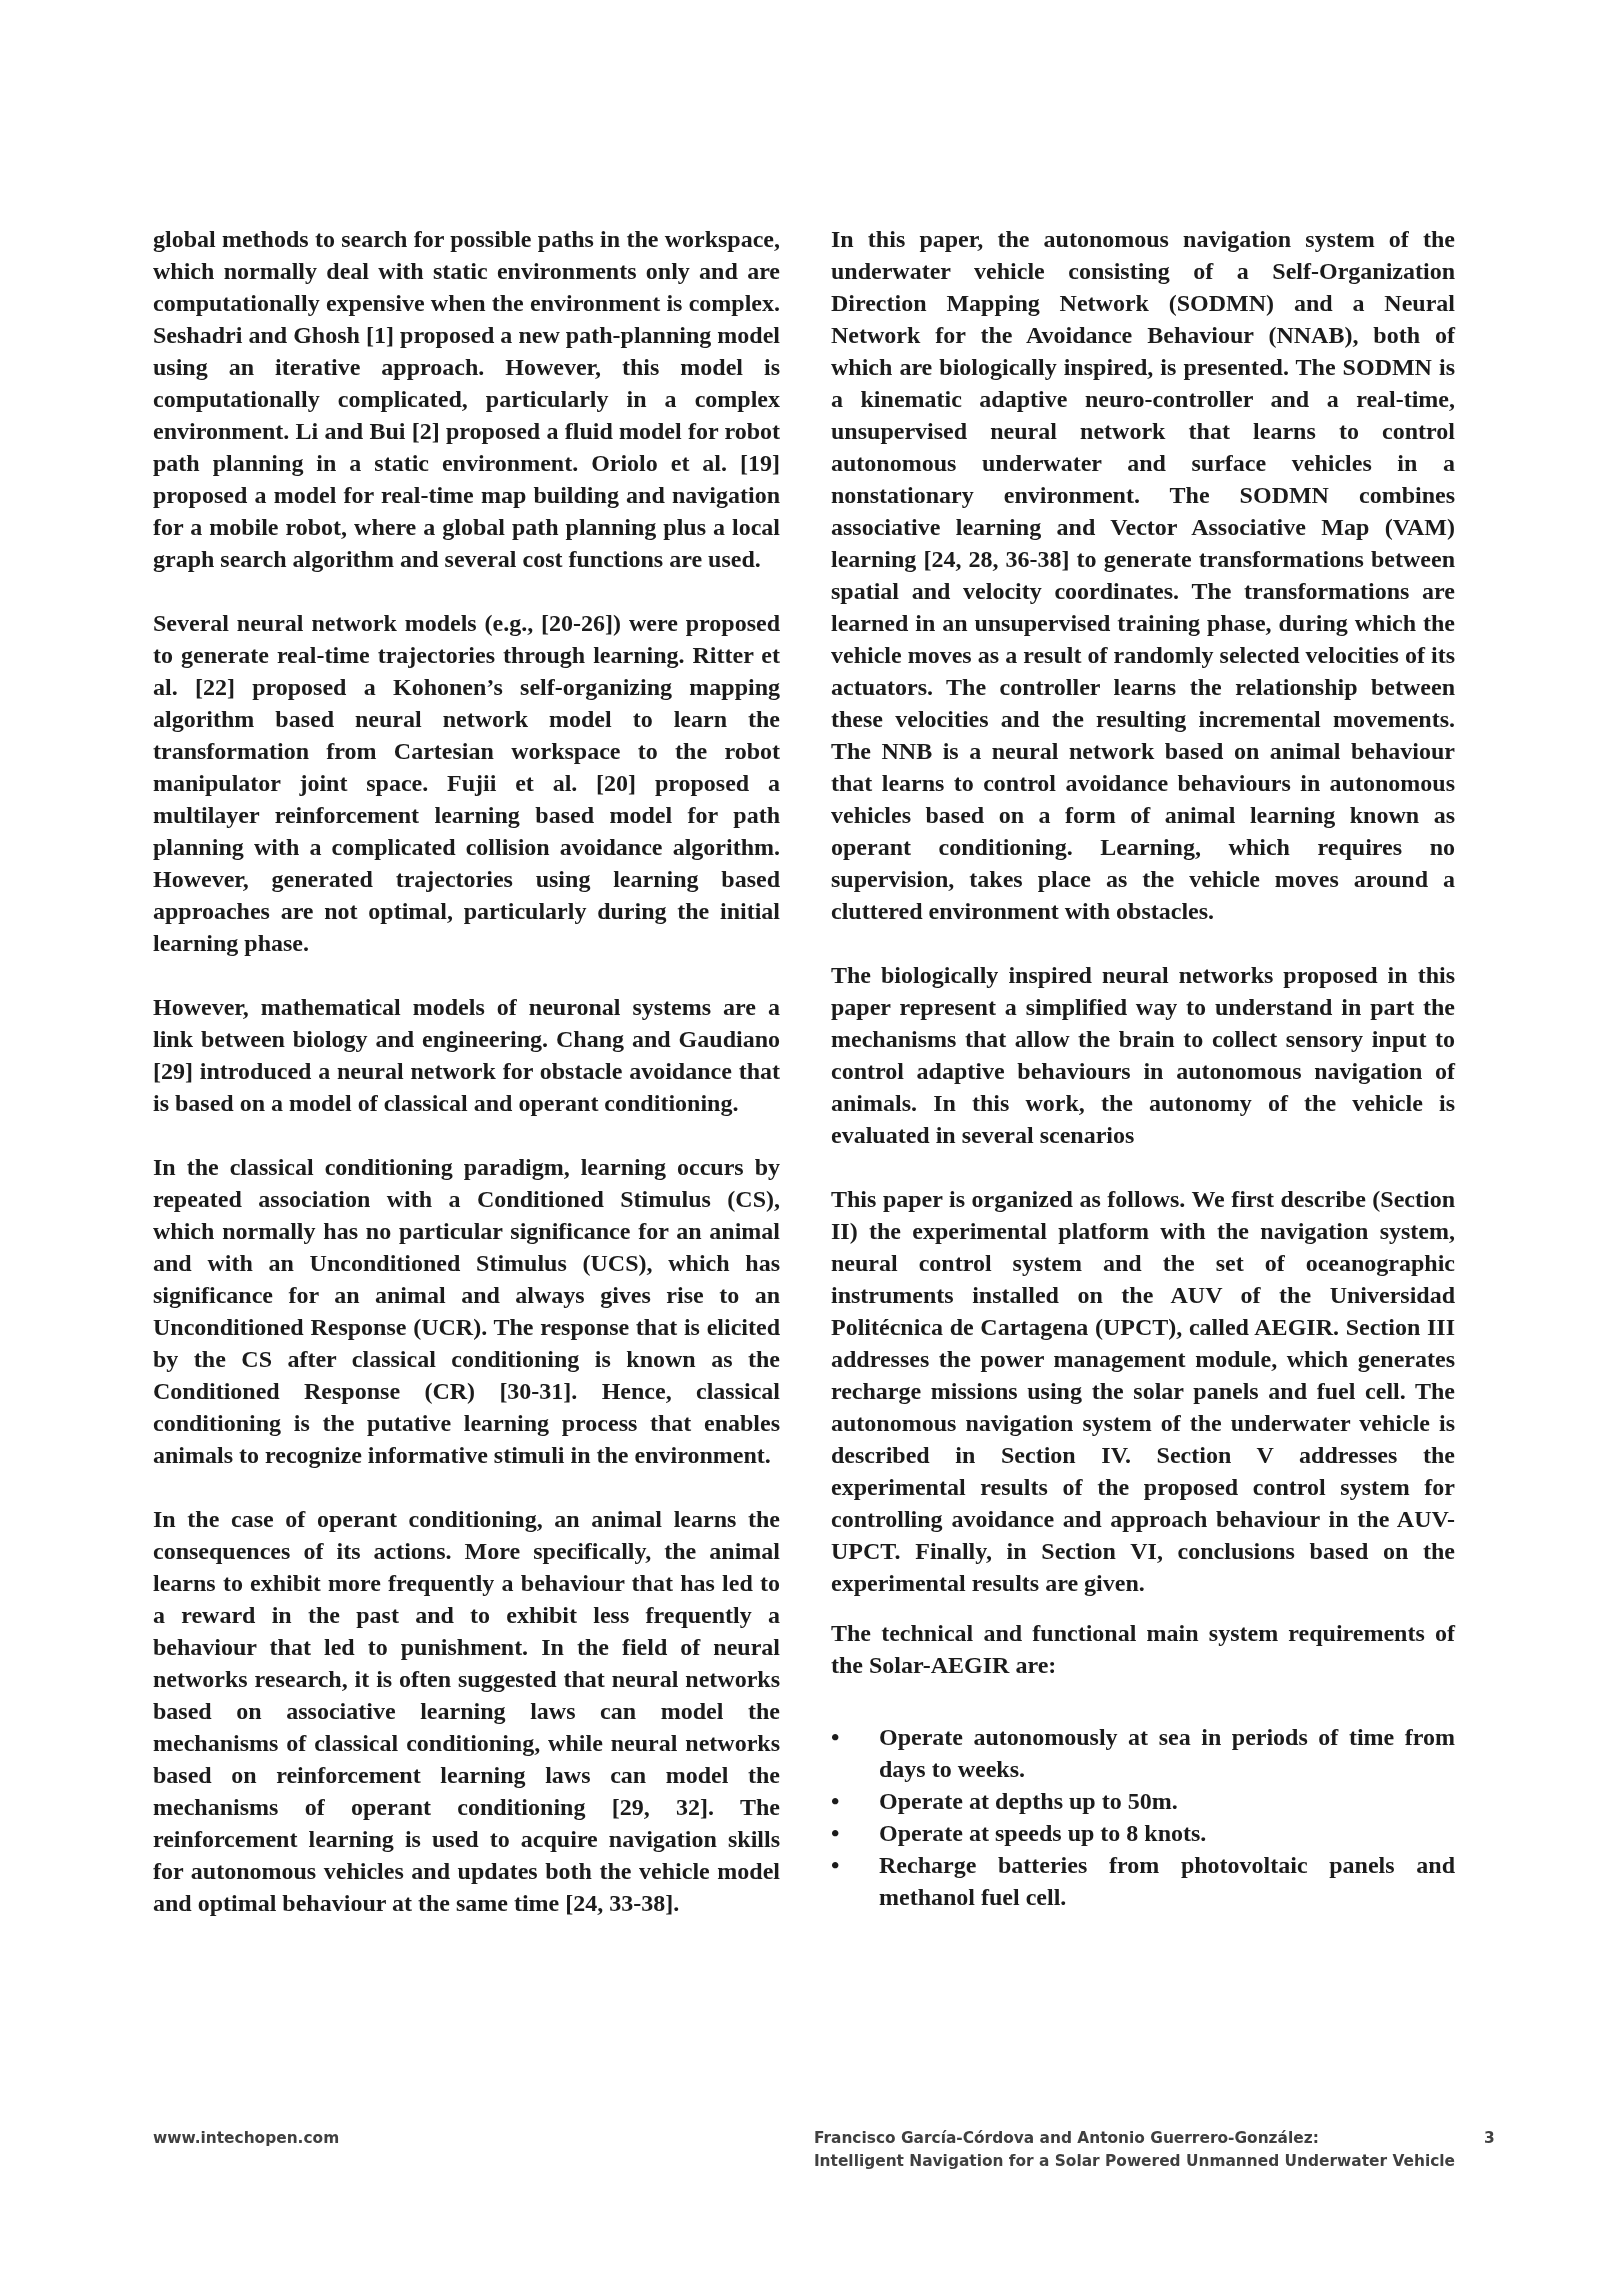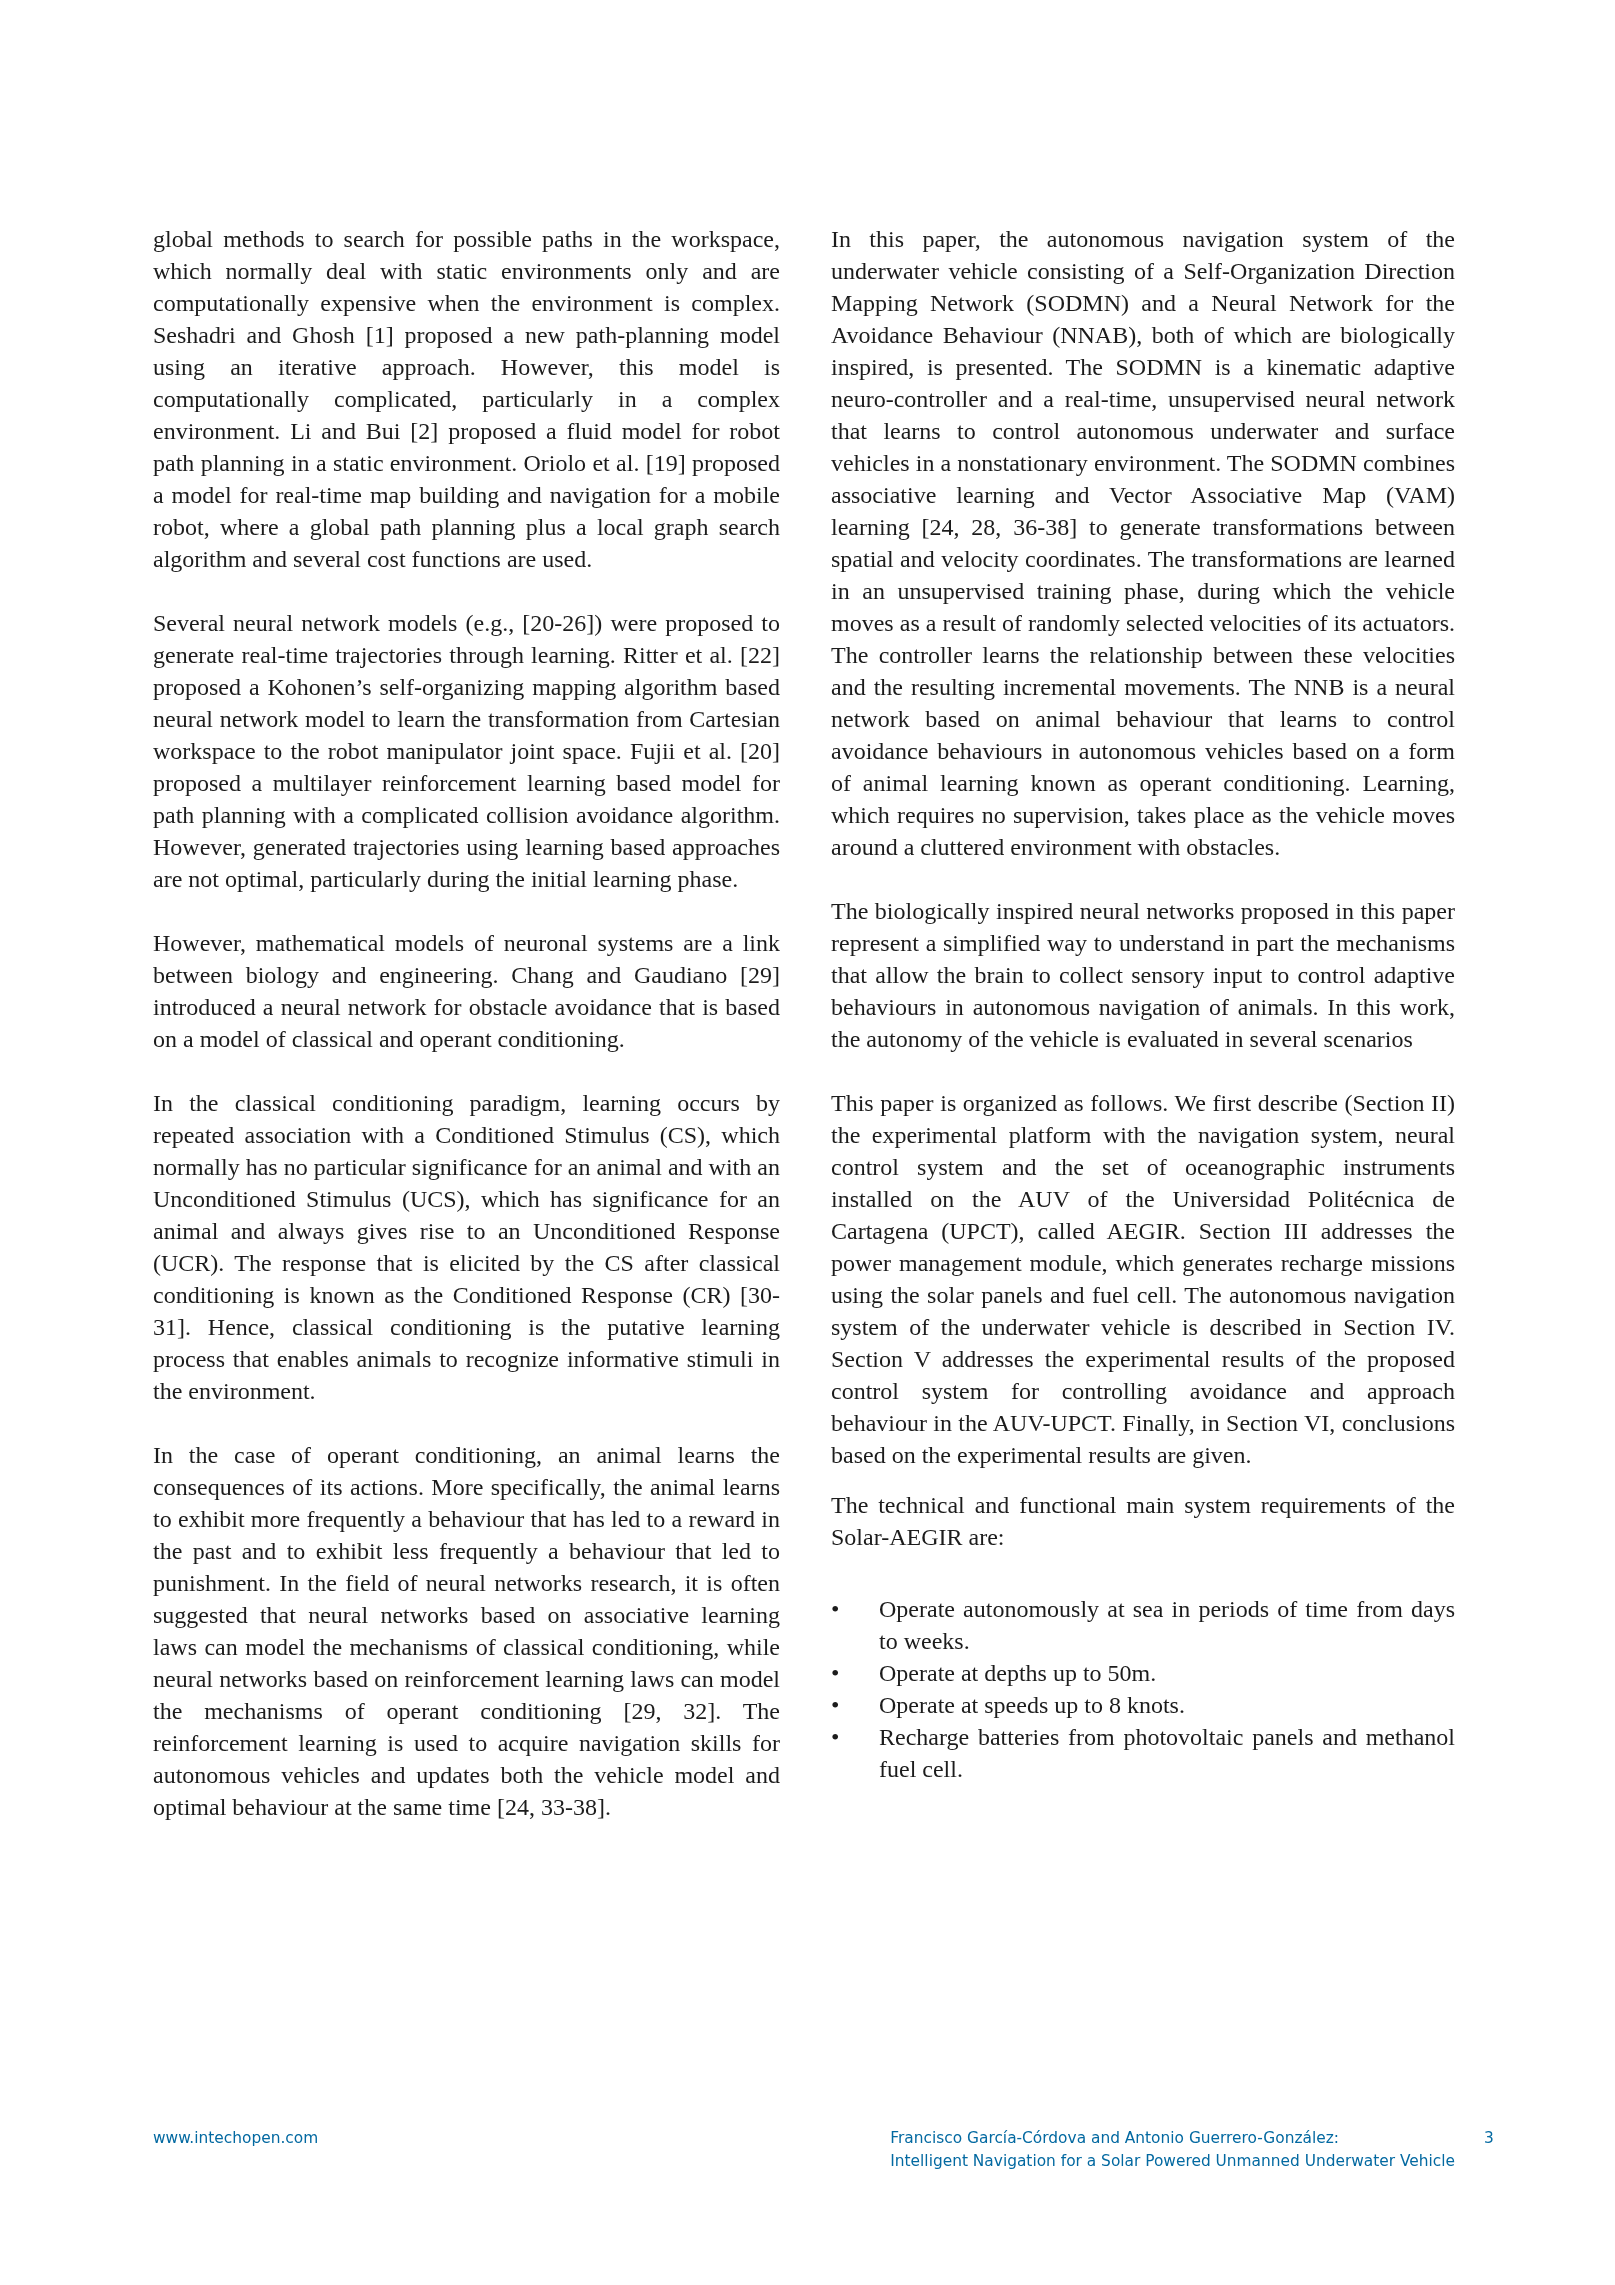--- a/index.html
+++ b/index.html
@@ -1,34 +1,34 @@
 <!DOCTYPE html>
 <html style="font-size:14.5px"><head>
 <meta charset="utf-8">
 <style>
   html, body { margin: 0; padding: 0; background: #ffffff; }
   body { width: 1616px; height: 2285px; position: relative; overflow: hidden; }
-  .page { position: absolute; left: 0; top: 0; width: 1616px; height: 1997px; background: #fff; }
+  .page { position: absolute; left: 0; top: 0; width: 1616px; height: 1997px; background: #fff; font-weight: bold; }
   .col {
     position: absolute; top: 223px;
     font-family: "Liberation Serif", serif;
     font-size: 24px; line-height: 32px; color: #1c1c1c;
     text-align: justify;
   }
   .col.left { left: 153px; width: 627px; }
   .col.right { left: 831px; width: 624px; }
   .col p { margin: 0 0 32px 0; }
   .col p.tight { margin-bottom: 18px; }
   .heading { color: #4a4a4a; margin: 0 0 23.5px 0; text-align: justify; }
   ul.req { list-style: none; margin: 0; padding: 0; margin-top: 40px; }
   ul.req li { position: relative; padding-left: 48px; margin: 0; text-align: justify; }
   ul.req li .bullet { position: absolute; left: 0; top: 0; }
   .footer {
     position: absolute; top: 2127px;
-    font-family: "DejaVu Sans", sans-serif; font-size: 15.4px; color: #0369a1;
+    font-family: "DejaVu Sans", sans-serif; font-size: 15.4px; color: #404040;
     line-height: 22.6px;
   }
   .footer.left { left: 153px; }
   .footer.right { right: 161px; text-align: left; }
   .footer.pagenum { left: 1484px; }
 </style>
 </head>
 <body>
 
 <div class="page">

